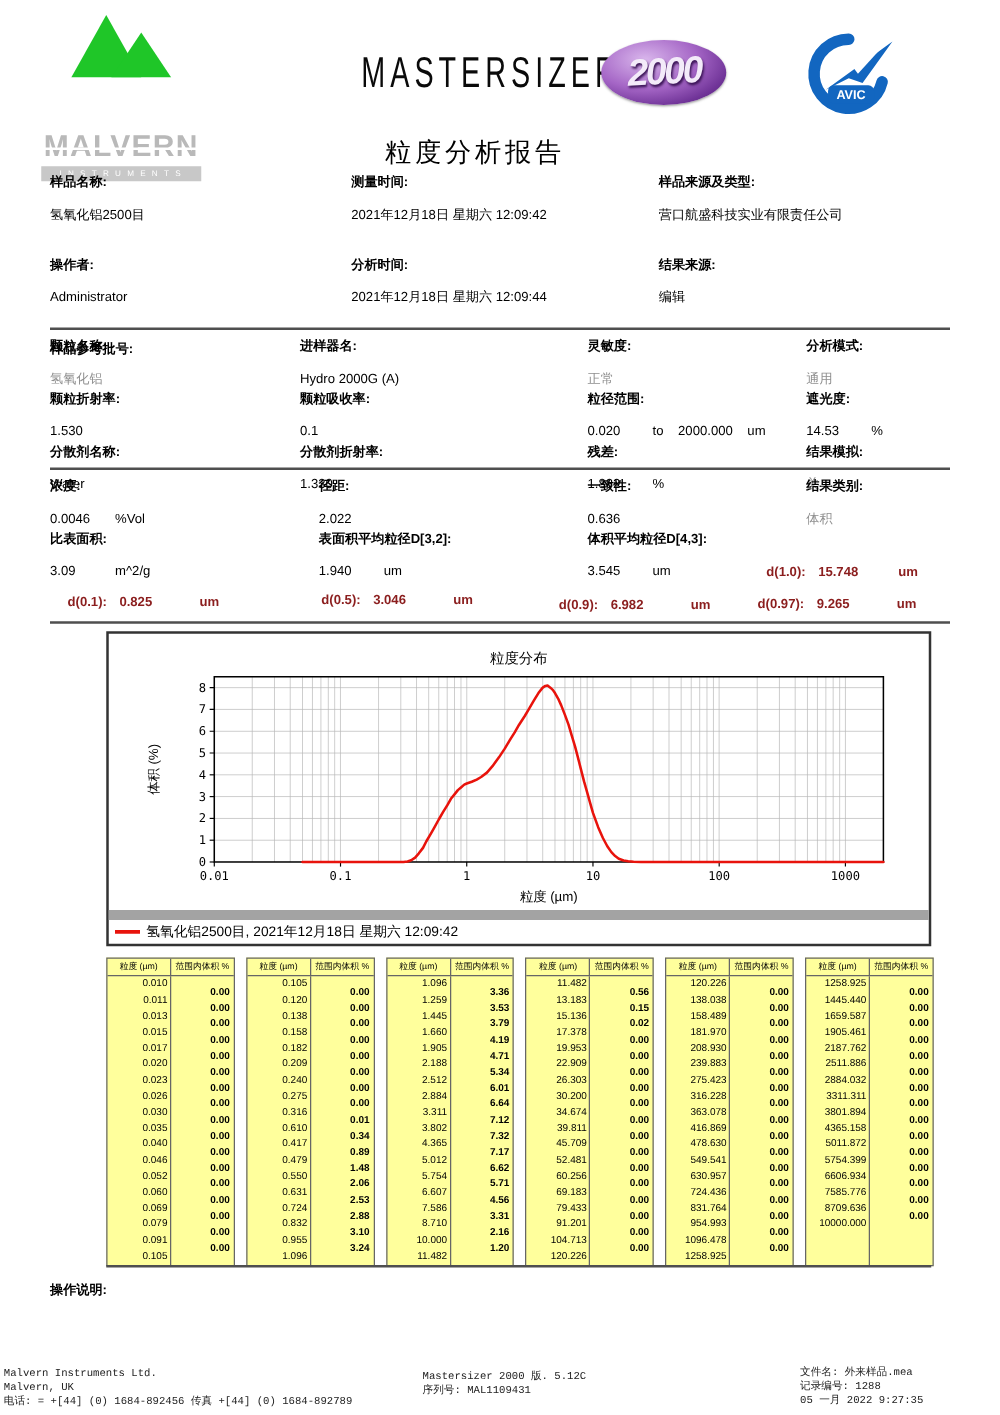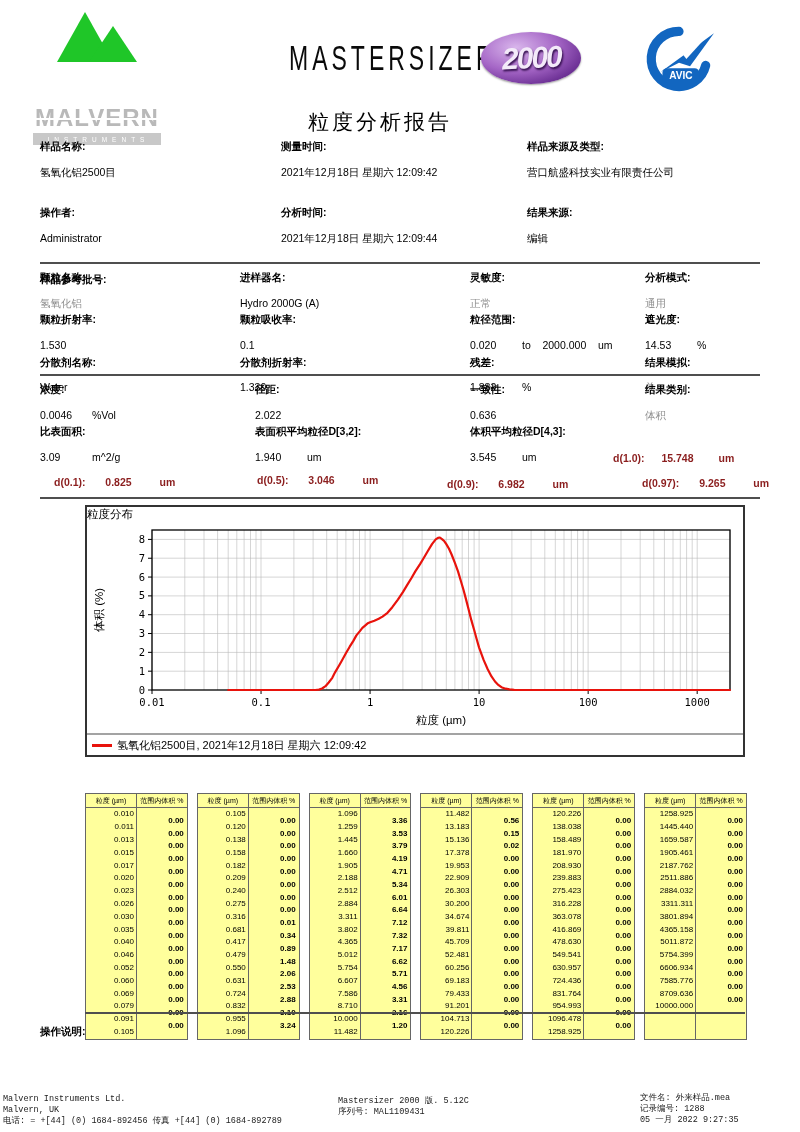--- a/index.html
+++ b/index.html
@@ -35,35 +35,35 @@
   #sec-meas .field,#sec-res .field{min-height:32px;}
   .flabel{font-weight:bold;white-space:pre-wrap;}
   .fvalue{white-space:pre-wrap;margin-top:1px;}
   .fvalue .v{display:inline-block;min-width:52px;margin-top:10px;}
   .field.muted .fvalue{color:#8f8f8f;}
 
   .hrule{position:absolute;left:40px;width:720px;height:2px;background:#4f4f4f;}
 
   
   #d-values{position:absolute;left:0;top:446px;width:800px;height:52px;}
-  .dval{position:absolute;font-size:10.5px;font-weight:bold;color:#8b1e1e;white-space:nowrap;text-align:center;}
+  .dval{position:absolute;font-size:10.5px;font-weight:bold;color:#8b1e1e;white-space:nowrap;}
   .dval .dv{display:inline-block;min-width:46px;margin-left:10px;}
   .dval .du{margin-left:18px;}
 
   
   .chart-box{position:absolute;left:85px;top:505px;width:660px;height:252px;border:2px solid #333;
              box-sizing:border-box;display:flex;flex-direction:column;background:#fff;}
-  .chart-title{font-size:11.5px;padding-top:0;height:15px;}
+  .chart-title{text-align:center;font-size:11.5px;padding-top:12px;height:15px;}
   #dist-svg{display:block;width:654px;height:210px;margin:0 auto;}
-  .legend-row{margin-top:auto;border-top:2px solid #a3a3a3;height:20px;display:flex;align-items:center;
+  .legend-row{margin-top:auto;border-top:8px solid #a3a3a3;height:20px;display:flex;align-items:center;
               padding:0 5px;font-size:11px;gap:5px;}
   .legend-swatch{width:20px;height:3px;background:#e8130c;flex:none;}
 
   
-  #tables{position:absolute;left:85px;top:793px;width:662px;display:flex;gap:9px;}
+  #tables{position:absolute;left:85px;top:766px;width:662px;display:flex;gap:9px;}
   .ptable{flex:1;border:1px solid #666;background:#ffff9c;font-size:8px;line-height:1;color:#000;}
   .pt-head{display:flex;border-bottom:1px solid #666;font-size:7px;}
   .pt-head .h1{width:50px;border-right:1px solid #666;text-align:center;padding:3px 0;}
   .pt-head .h2{flex:1;text-align:center;padding:3px 0;}
   .pt-body{display:flex;height:231px;}
   .pt-sizes{width:50px;border-right:1px solid #666;}
   .pt-sizes div{height:12.8px;display:flex;align-items:center;justify-content:flex-end;padding-right:2px;}
   .pt-vals{flex:1;padding-top:6.4px;font-weight:bold;}
   .pt-vals div{height:12.8px;display:flex;align-items:center;justify-content:flex-end;padding-right:3px;}
 
@@ -221,21 +221,21 @@
       <div class="field">
         <div class="flabel">体积平均粒径D[4,3]:</div>
         <div class="fvalue"><span class="v">3.545</span><span class="u">um</span></div>
       </div>
     </div>
   <div id="d-values">
       <div class="dval" style="left: 54px; top: 30px;"><span class="dl">d(0.1):</span><span class="dv">0.825</span><span class="du">um</span></div>
       <div class="dval" style="left: 257px; top: 28px;"><span class="dl">d(0.5):</span><span class="dv">3.046</span><span class="du">um</span></div>
       <div class="dval" style="left: 447px; top: 32px;"><span class="dl">d(0.9):</span><span class="dv">6.982</span><span class="du">um</span></div>
       <div class="dval" style="left: 613px; top: 6px;"><span class="dl">d(1.0):</span><span class="dv">15.748</span><span class="du">um</span></div>
-      <div class="dval" style="left: 606px; top: 31px; margin-left: 36px;"><span class="dl">d(0.97):</span><span class="dv">9.265</span><span class="du">um</span></div>
+      <div class="dval" style="left: 606px; top: 31px;"><span class="dl">d(0.97):</span><span class="dv">9.265</span><span class="du">um</span></div>
     </div>
   <div class="hrule" style="top:497px"></div>
 
   <div class="chart-box">
     <div class="chart-title">粒度分布</div>
     <svg id="dist-svg" viewBox="0 0 654 210">
         <line x1="64.0" y1="8" x2="64.0" y2="168" stroke="#b8b8b8" stroke-width="0.6"></line>
         <line x1="96.8" y1="8" x2="96.8" y2="168" stroke="#b8b8b8" stroke-width="0.6"></line>
         <line x1="116.0" y1="8" x2="116.0" y2="168" stroke="#b8b8b8" stroke-width="0.6"></line>
         <line x1="129.6" y1="8" x2="129.6" y2="168" stroke="#b8b8b8" stroke-width="0.6"></line>
@@ -388,21 +388,21 @@
           <div class="pt-sizes">
             <div>0.105</div>
             <div>0.120</div>
             <div>0.138</div>
             <div>0.158</div>
             <div>0.182</div>
             <div>0.209</div>
             <div>0.240</div>
             <div>0.275</div>
             <div>0.316</div>
-            <div>0.681</div>
+            <div>0.610</div>
             <div>0.417</div>
             <div>0.479</div>
             <div>0.550</div>
             <div>0.631</div>
             <div>0.724</div>
             <div>0.832</div>
             <div>0.955</div>
             <div>1.096</div>
           </div>
           <div class="pt-vals">

